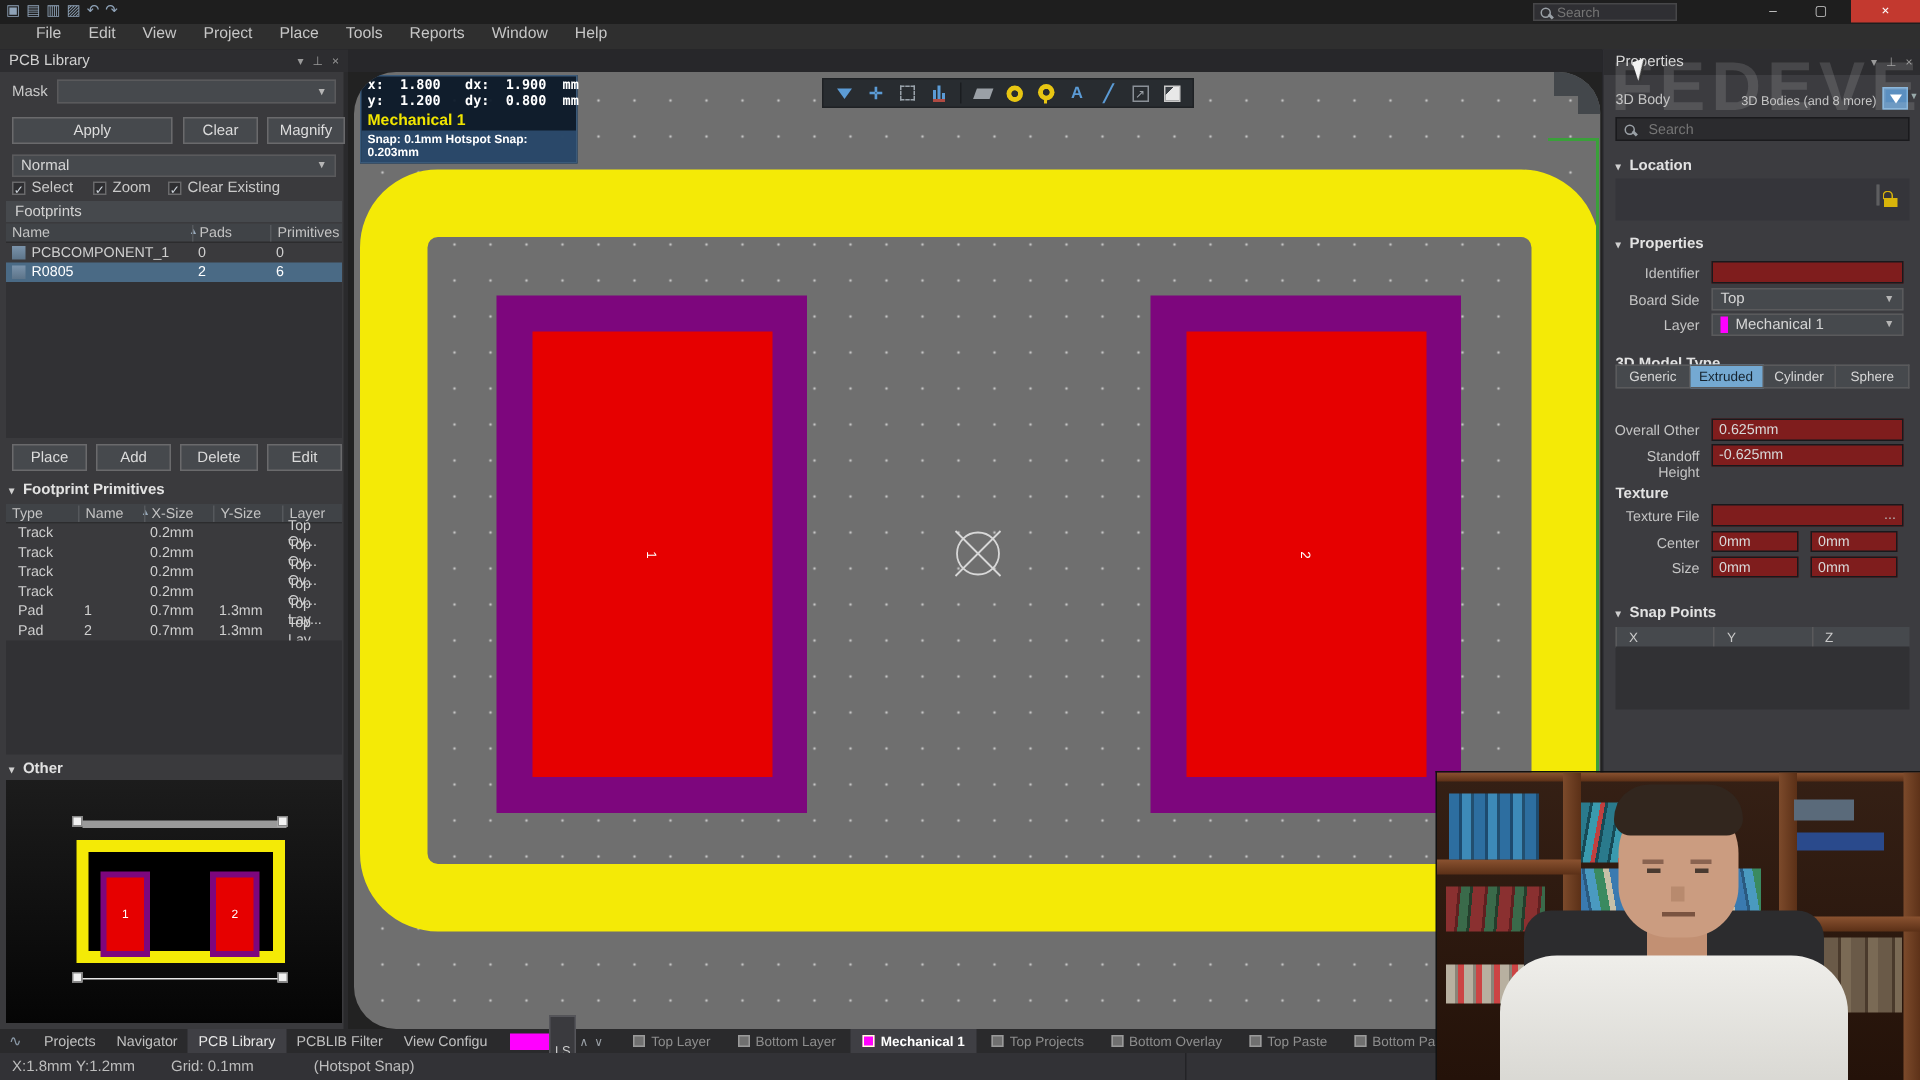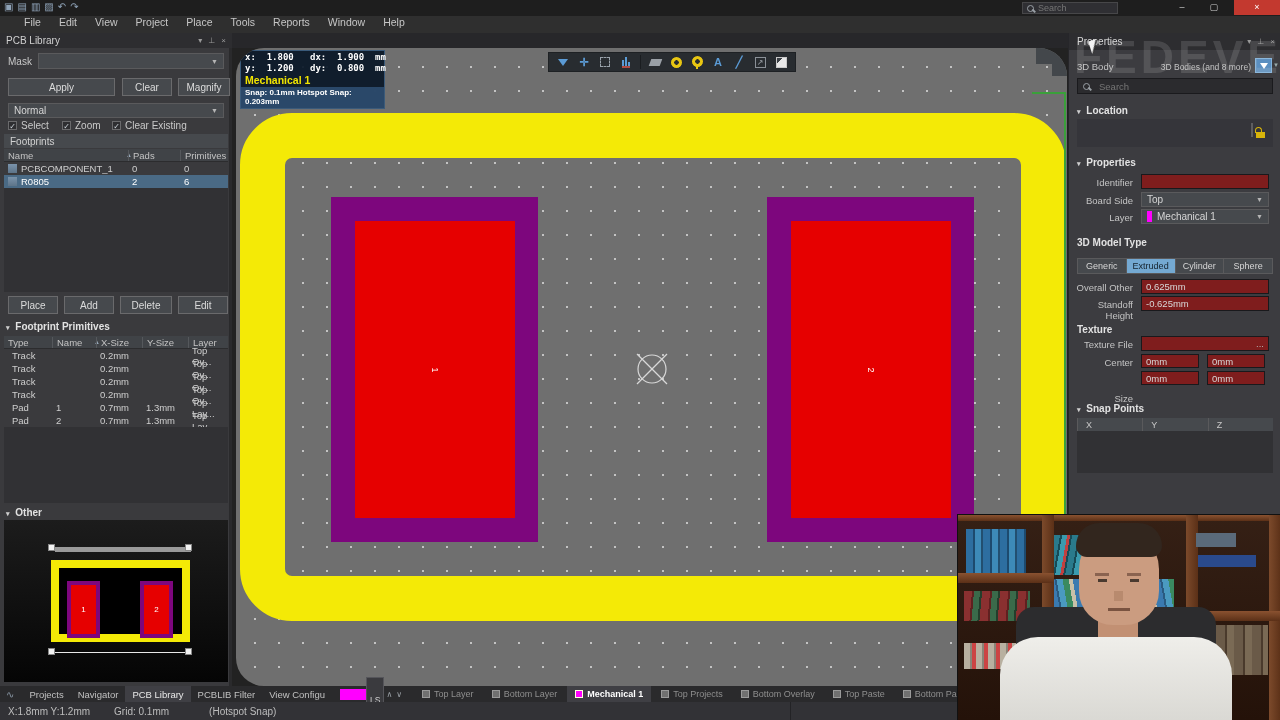--- a/index.html
+++ b/index.html
@@ -430,41 +430,41 @@
     <span class="car">▼</span>
   </div>
   <span class="abs rp-row-label" style="left:0; top:179px; width:64px;">Layer</span>
   <div class="abs combo" style="left:72px; top:176px; width:128px; height:15px; gap:5px;">
     <i style="width:5px; height:11px; background:#ff00ff;"></i>
     <span>Mechanical 1</span>
     <span class="car">▼</span>
   </div>
 
   <span class="abs sechdr" style="left:8px; top:204px;">3D Model Type</span>
-  <div class="abs seg" style="left:8px; top:225px; width:196px;">
+  <div class="abs seg" style="left:8px; top:210px; width:196px;">
     <span>Generic</span>
     <span class="on">Extruded</span>
     <span>Cylinder</span>
     <span>Sphere</span>
   </div>
 
   <span class="abs rp-row-label" style="left:0; top:249px; width:64px;">Overall Other</span>
   <input class="abs rp-input" style="left: 72px; top: 246px; width: 128px; height: 15px;" value="0.625mm">
   <span class="abs rp-row-label" style="left:0; top:266px; width:64px;padding-left:20px;">Standoff Height</span>
   <input class="abs rp-input" style="left: 72px; top: 263px; width: 128px; height: 15px;" value="-0.625mm">
 
   <span class="abs sechdr" style="left:8px; top:291px;">Texture</span>
   <span class="abs rp-row-label" style="left:0; top:306px; width:64px;">Texture File</span>
   <div class="abs rp-input" style="left:72px; top:303px; width:128px; height:15px; display:flex; align-items:center;">
     <span style="margin-left:auto; color:#b8b8b8;">...</span>
   </div>
   <span class="abs rp-row-label" style="left:0; top:324px; width:64px;">Center</span>
   <input class="abs rp-input" style="left: 72px; top: 321px; width: 58px; height: 14px;" value="0mm">
   <input class="abs rp-input" style="left: 138px; top: 321px; width: 58px; height: 14px;" value="0mm">
-  <span class="abs rp-row-label" style="left:0; top:360px; width:64px;">Size</span>
+  <span class="abs rp-row-label" style="left:0; top:341px; width:64px;">Size</span>
   <input class="abs rp-input" style="left: 72px; top: 338px; width: 58px; height: 14px;" value="0mm">
   <input class="abs rp-input" style="left: 138px; top: 338px; width: 58px; height: 14px;" value="0mm">
 
   <div class="abs sechdr" style="left:8px; top:370px;">
     <span class="tri">▾</span>
     <span>Snap Points</span>
   </div>
   <div class="abs snap-hdr" style="left:8px; top:385px; width:196px;">
     <span>X</span>
     <span>Y</span>

